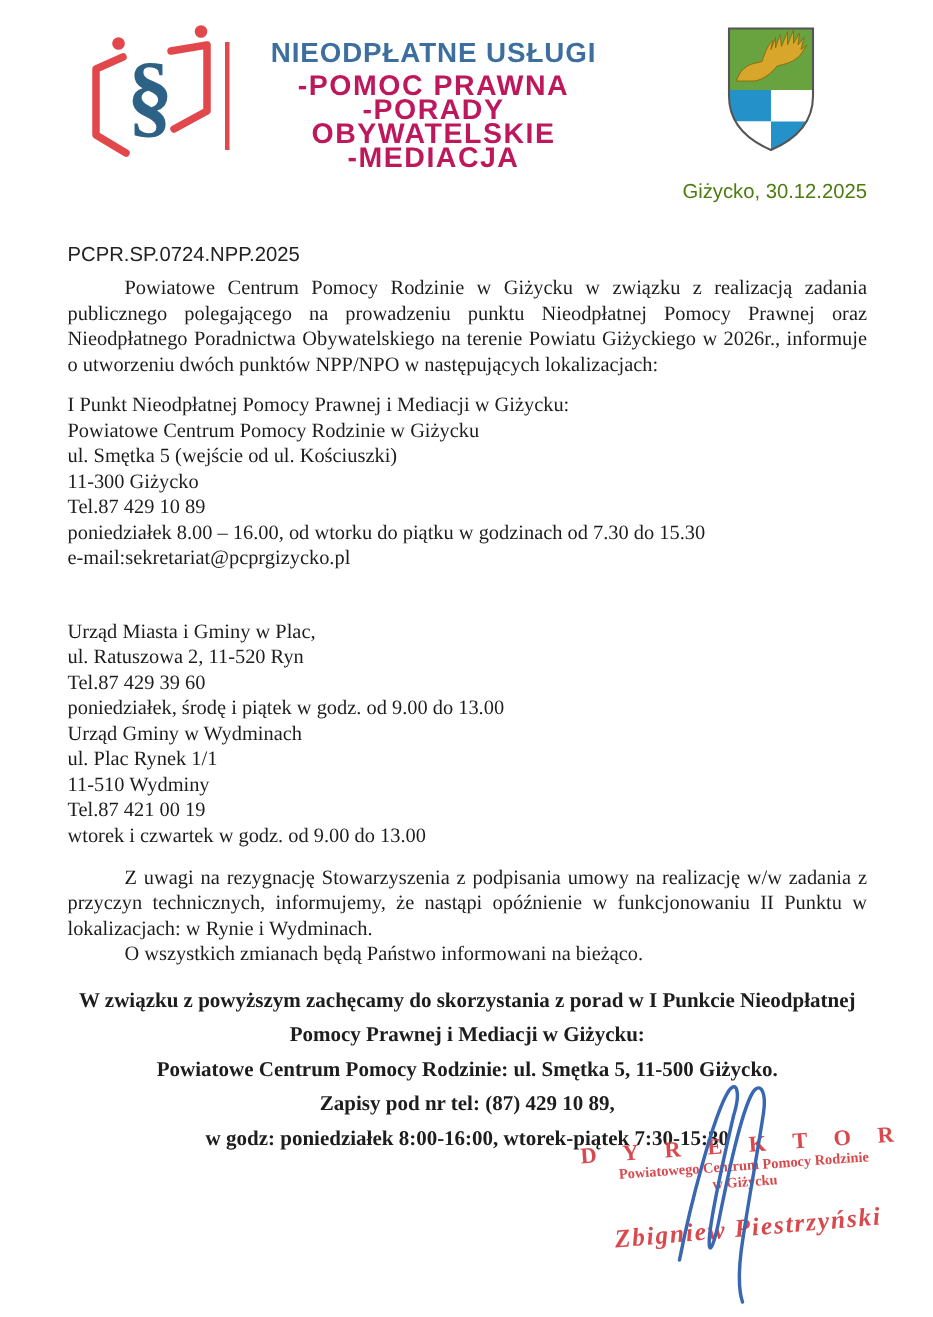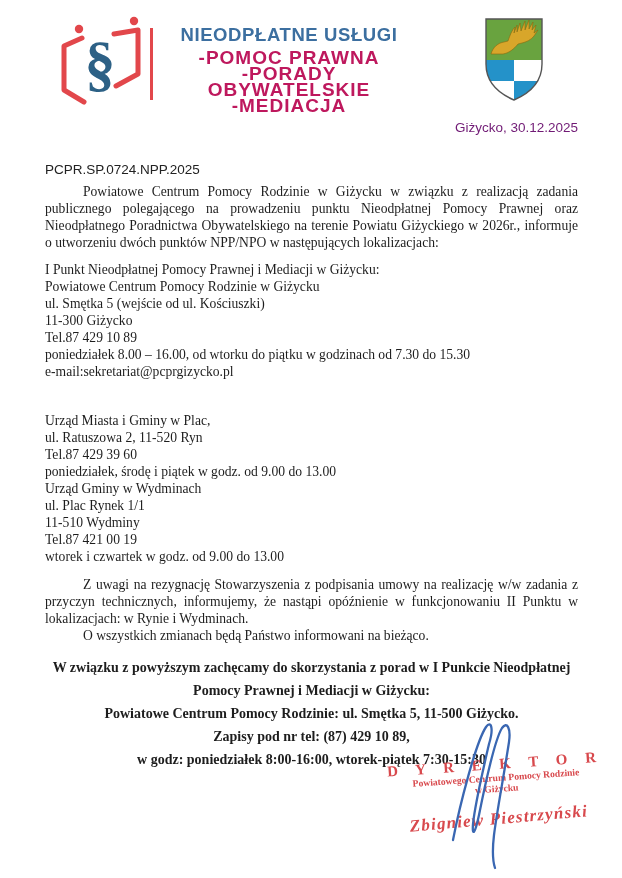--- a/index.html
+++ b/index.html
@@ -10,21 +10,21 @@
   }
   
   .logo-wrap{position:absolute; left:52px; top:14px; width:360px; height:96px;}
   .logo-icon{position:absolute; left:0; top:2px;}
   .logo-divider{position:absolute; left:98px; top:14px; width:3px; height:72px; background:#e2474b;}
   .logo-text{position:absolute; left:114px; top:10px; font-family:"Liberation Sans", sans-serif;text-align:center;}
   .logo-title{font-size:18.5px; font-weight:700; color:#3c6fa0; letter-spacing:0.6px; margin-bottom:4px;}
   .logo-line{font-size:19px; font-weight:700; color:#be185d; letter-spacing:1px; line-height:16px;}
   .crest{position:absolute; left:483px; top:16px;}
   
-  .date-line{position:absolute; right:44px; top:120px; font-family:"Liberation Sans", sans-serif; font-size:13.5px; color:#701a75;}
+  .date-line{position:absolute; right:44px; top:120px; font-family:"Liberation Sans", sans-serif; font-size:13.5px; color:#4d7c0f;}
   .ref-number{position:absolute; left:45px; top:162px; font-family:"Liberation Sans", sans-serif; font-size:13.5px; color:#222;}
   
   .doc-body{position:absolute; left:45px; right:44px; top:183px; font-size:13.6px; line-height:17px;}
   .justify{text-align:justify;}
   .indent{text-indent:38px;}
   .para{margin:0 0 10px 0;}
   .line{white-space:nowrap;}
   .bold{font-weight:400;}
   .gap{height:16px;}
   .gap-sm{height:11px;}

